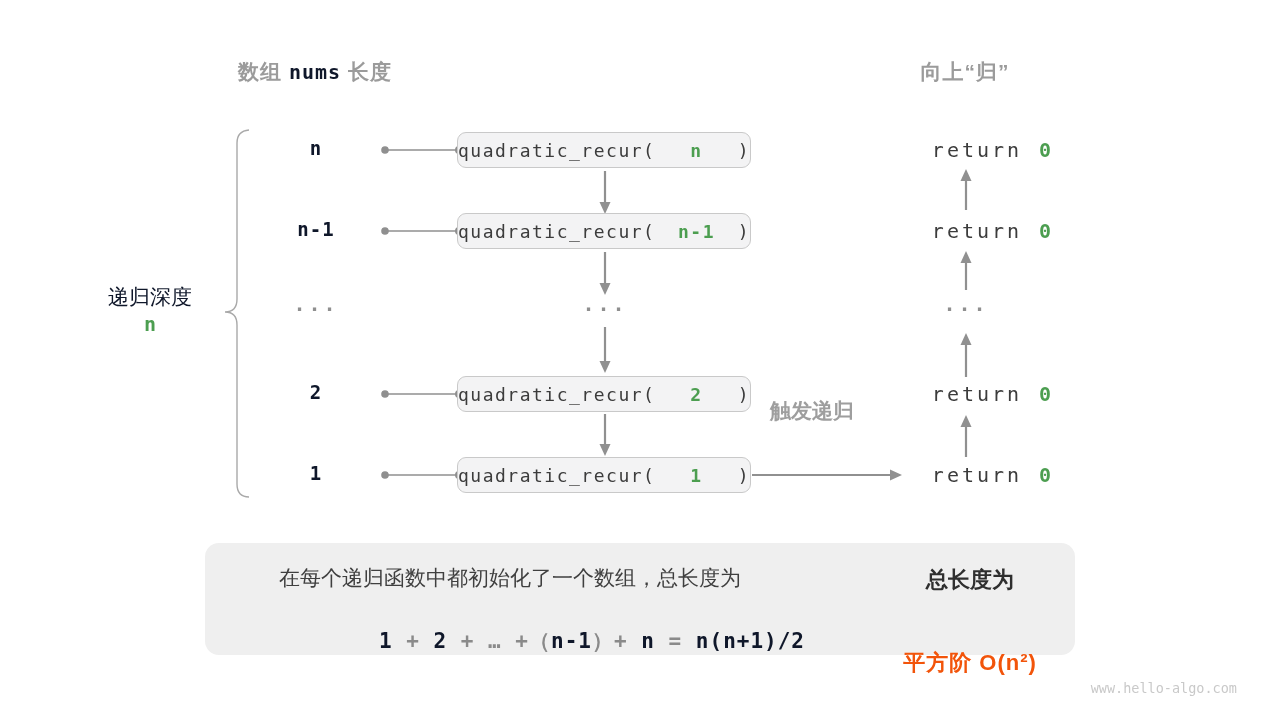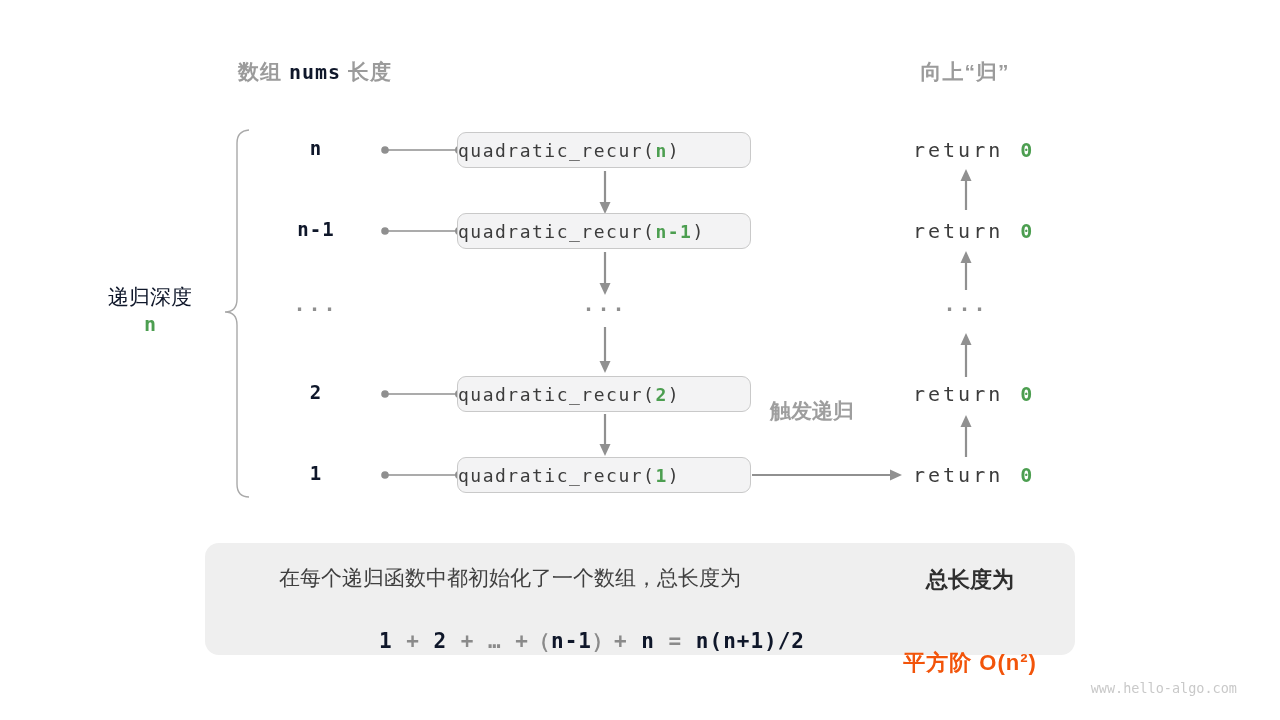--- a/index.html
+++ b/index.html
@@ -27,27 +27,27 @@
   .brace-n{left:60px;width:180px;top:312px;text-align:center;font-size:20px;}
 
   
   .depth{left:266px;width:100px;text-align:center;font-size:19px;letter-spacing:1px;}
   .depth.p1{top:137px}.depth.p2{top:218px}.depth.p4{top:381px}.depth.p5{top:462px}
 
   
   .callbox{
     left:457px;width:294px;height:36px;box-sizing:border-box;
     background:#f3f3f4;border:1px solid #c9c9c9;border-radius:9px;
-    display:flex;align-items:center;justify-content:flex-start;
+    display:flex;align-items:center;justify-content:space-between;
     font-size:18px;letter-spacing:1.5px;white-space:pre;
   }
   .callbox.p1{top:132px}.callbox.p2{top:213px}.callbox.p4{top:376px}.callbox.p5{top:457px}
 
   
-  .ret{left:913px;width:160px;display:flex;gap:17px;font-size:20px;letter-spacing:3px;white-space:pre;}
+  .ret{left:913px;width:160px;display:flex;gap:17px;font-size:20px;letter-spacing:3px;white-space:pre;justify-content:center;}
   .ret.p1{top:138px}.ret.p2{top:219px}.ret.p4{top:382px}.ret.p5{top:463px}
 
   
   .dots{top:292px;width:100px;text-align:center;font-size:20px;font-weight:700;
         letter-spacing:3px;color:#8f8f8f;font-family:"DejaVu Sans Mono",monospace;}
   .dots-left{left:266px;}
   .dots-mid{left:555px;}
   .dots-right{left:916px;}
 
   

